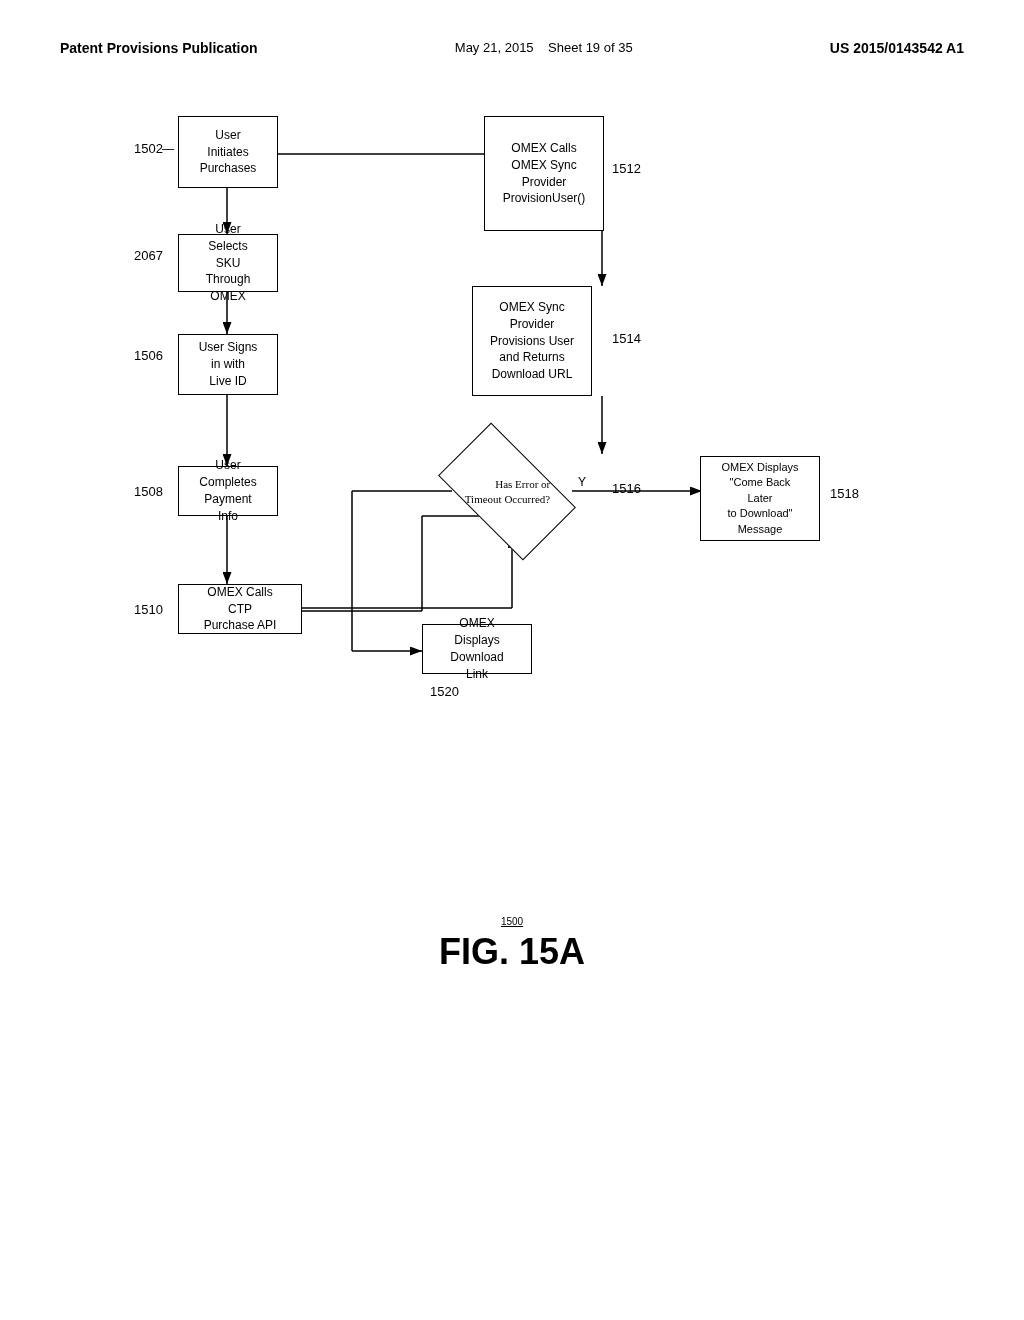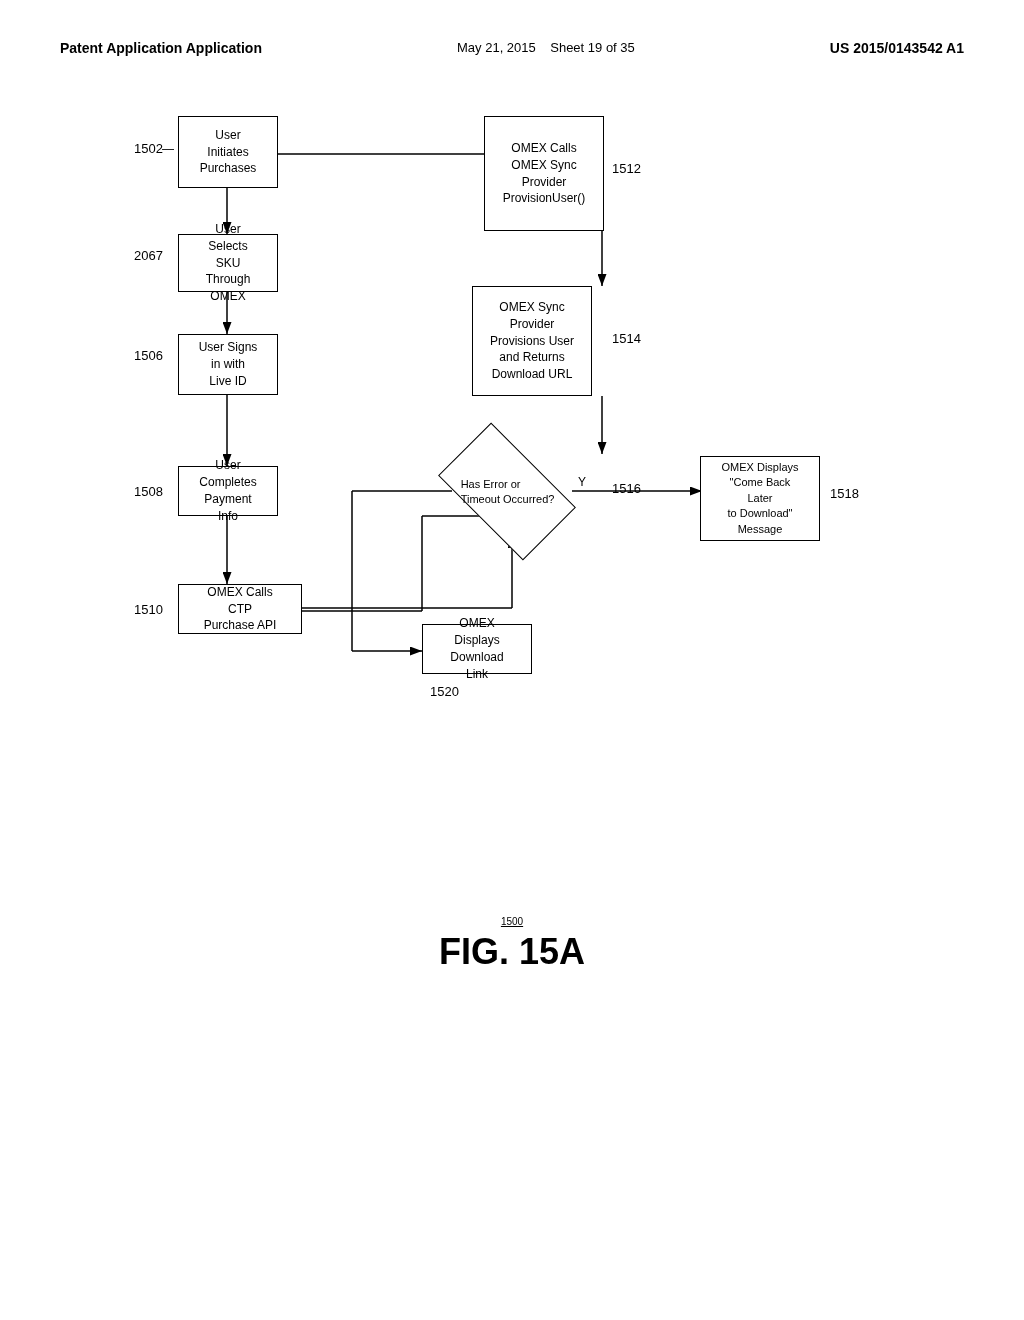--- a/index.html
+++ b/index.html
@@ -60,24 +60,25 @@
       text-align: center;
       font-size: 12px;
       line-height: 1.4;
       padding: 16px;
     }
     .flow-diamond-label {
       position: absolute;
       display: flex;
       align-items: center;
       justify-content: center;
-      text-align: left;
+      text-align: right;
       font-size: 12px;
       line-height: 1.4;
       pointer-events: none;
+      font-family: Liberation Serif, serif;
     }
 
     
     .step-label {
       position: absolute;
       font-size: 13px;
     }
 
     
     .arrows-svg {
@@ -102,21 +103,21 @@
       font-weight: bold;
       margin-top: 4px;
     }
   </style>
 </head>
 <body>
 
 <div class="page">
 
   <div class="header">
-    <div class="header-left">Patent Application Application</div>
+    <div class="header-left">Patent Provisions Publication</div>
     <div class="header-center">
       <span>May 21, 2015</span>&nbsp;&nbsp;&nbsp;
       <span>Sheet 19 of 35</span>
     </div>
     <div class="header-right">US 2015/0143542 A1</div>
   </div>
 
   <div class="diagram-area">
 
     <svg class="arrows-svg" xmlns="http://www.w3.org/2000/svg">

